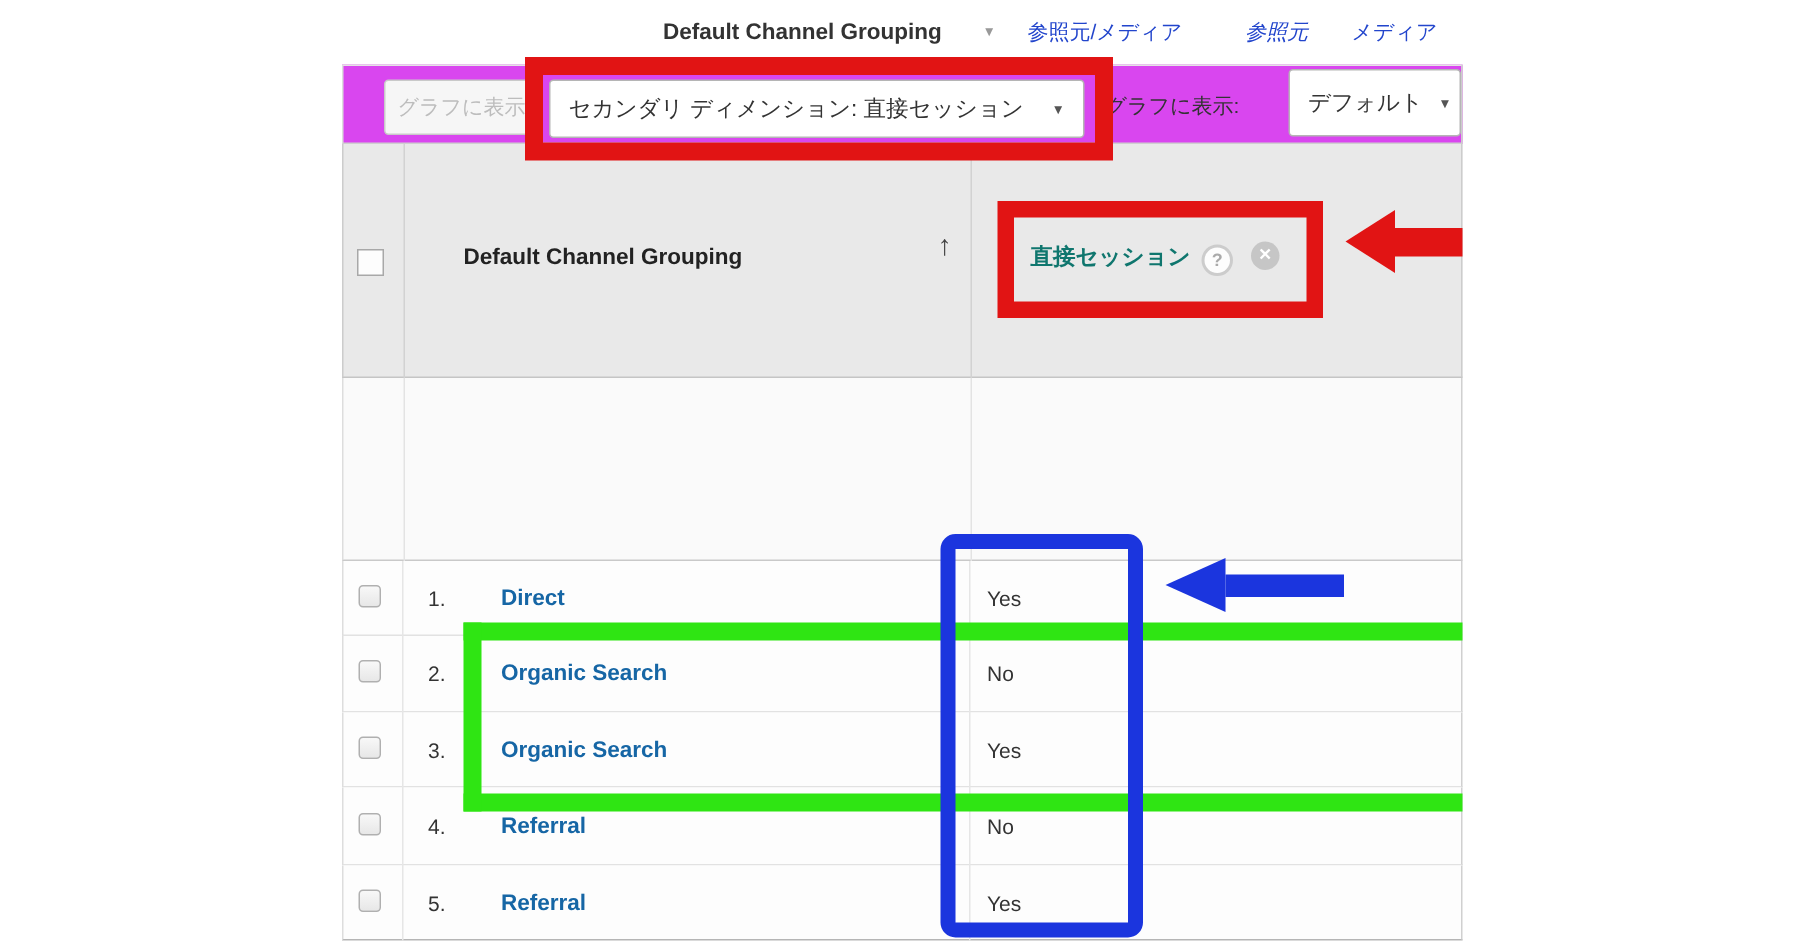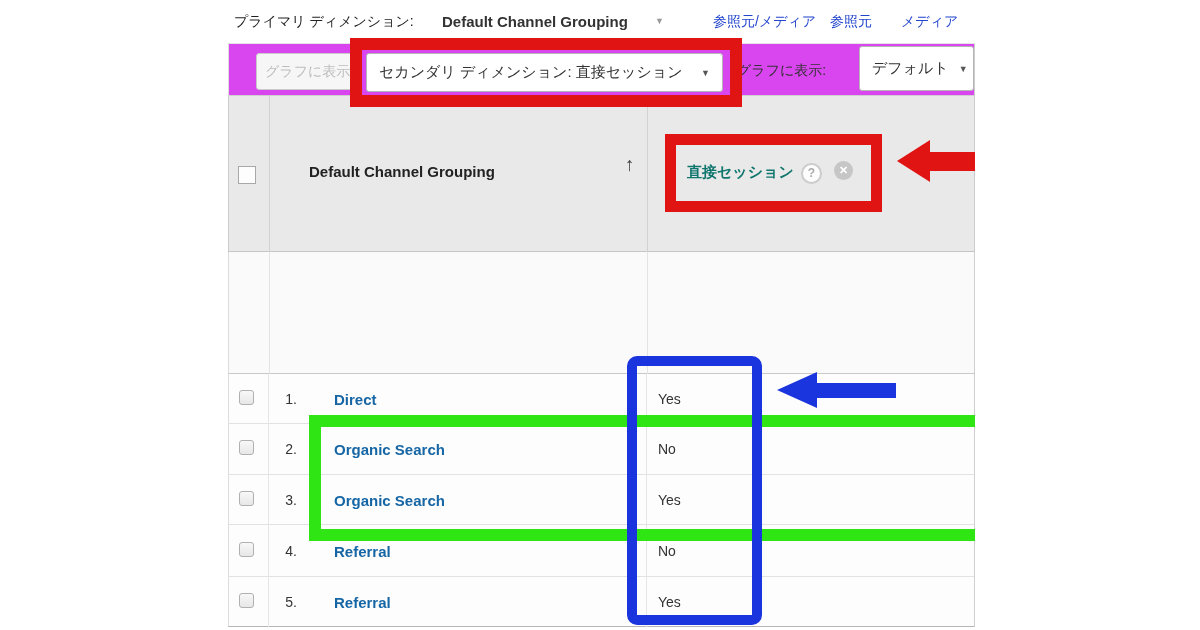--- a/index.html
+++ b/index.html
@@ -79,25 +79,24 @@
                border-top:18px solid transparent; border-bottom:18px solid transparent;
                border-right:40px solid #1b35de; z-index:7; }
   .blue-shaft{ position:absolute; left:817px; top:383px; width:79px; height:15px; background:#1b35de; z-index:7; }
 </style>
 </head>
 <body>
 
 <div class="canvas">
 
   <div class="section topbar">
-    <span class="tb-label">プライマリ ディメンション:</span>
     <span class="tb-sel">Default Channel Grouping</span>
     <span class="tb-caret">▼</span>
-    <a class="tb-link" style="left:457px;margin-left:28px;">参照元/メディア</a>
-    <a class="tb-link" style="left:602px;">参照元</a>
+    <a class="tb-link" style="left:457px;">参照元/メディア</a>
+    <a class="tb-link" style="left:602px;font-style:italic;">参照元</a>
     <a class="tb-link" style="left:673px;">メディア</a>
   </div>
 
   <div class="section toolbar">
     <div class="btn-disabled">グラフに表示</div>
     <div class="dd dd-secondary">
       <span>セカンダリ ディメンション: 直接セッション</span>
       <span class="caret">▼</span>
     </div>
     <span class="sort-label">グラフに表示:</span>

